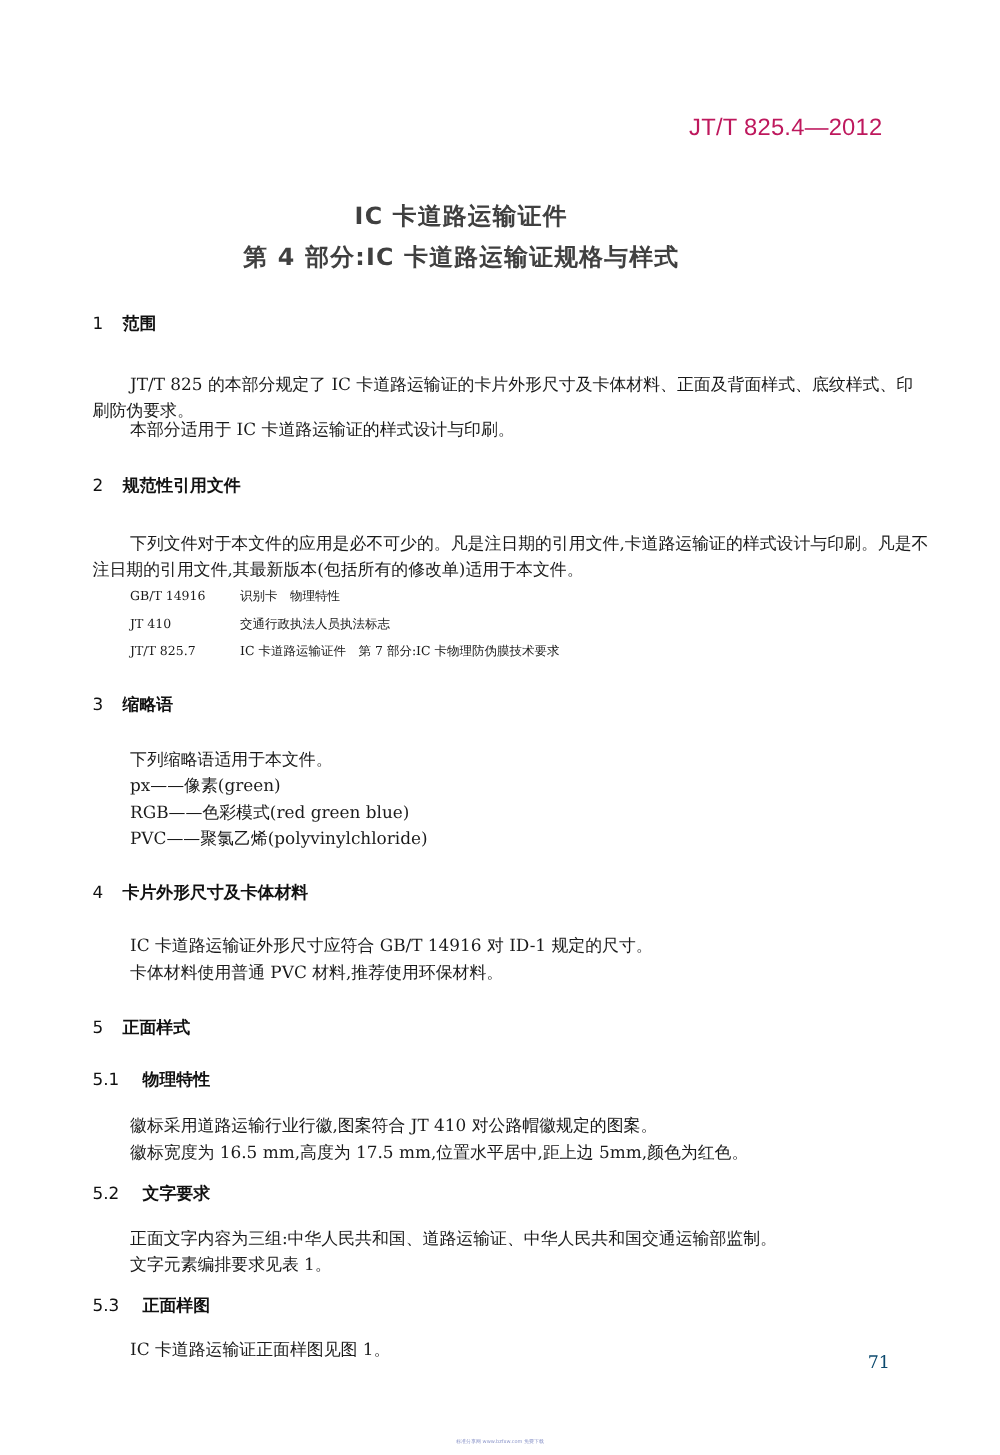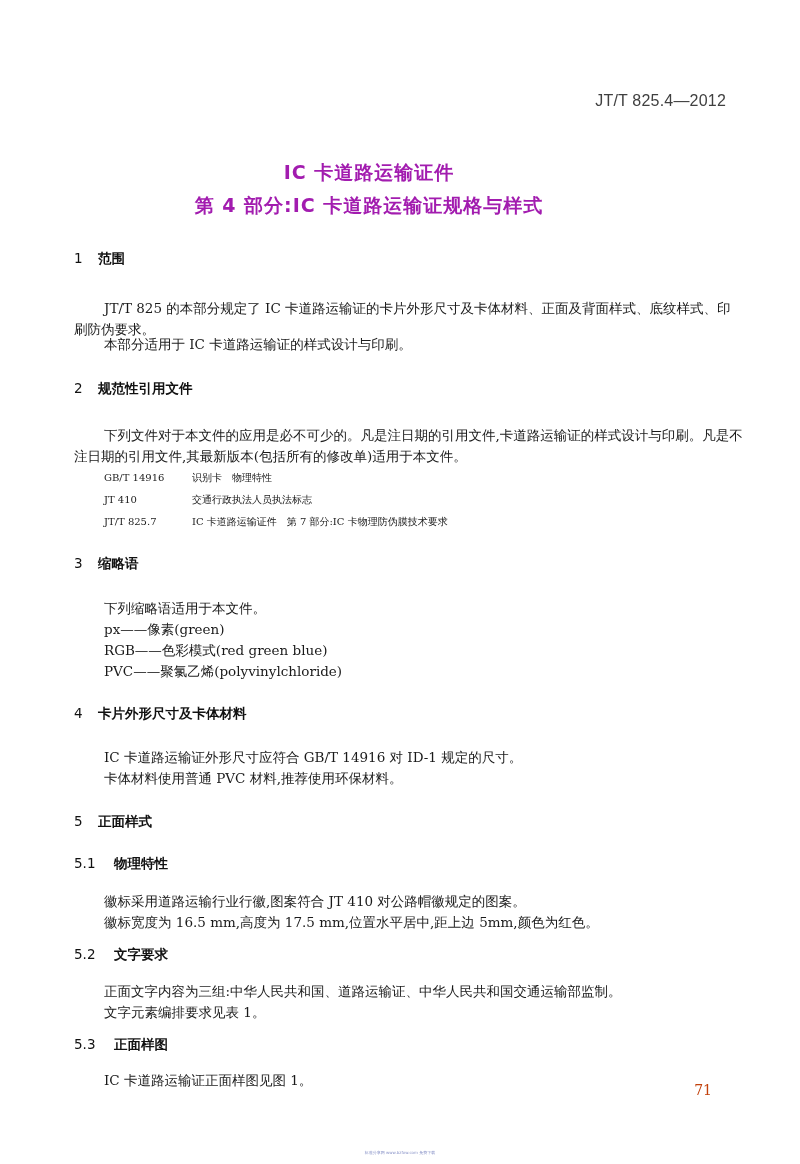--- a/index.html
+++ b/index.html
@@ -2,28 +2,28 @@
 <html><head>
   <meta charset="utf-8">
   <style>
     html, body { margin: 0; padding: 0; background: #ffffff; }
     body {
       width: 800px; height: 1164px; position: relative; overflow: hidden;
       font-family: "DejaVu Serif", "Liberation Serif", serif;
       color: #1a1a1a;
     }
     .std-code {
-      position: absolute; top: 92px; right: 74px;
+      position: absolute; top: 92px; right: 94px;
       font-family: "Liberation Sans", "DejaVu Sans", sans-serif;
-      font-size: 16px; letter-spacing: 0.2px; color: #404040;
+      font-size: 19px; letter-spacing: 0.2px; color: #be185d;
     }
     .title {
       position: absolute; left: 0; width: 738px; text-align: center;
       font-family: "DejaVu Sans", "Liberation Sans", sans-serif;
-      font-weight: bold; color: #a21caf; letter-spacing: 1px;
+      font-weight: bold; color: #404040; letter-spacing: 1px;
     }
     .title.line1 { top: 160px; font-size: 19px; }
     .title.line2 { top: 193px; font-size: 19px; }
     .h {
       position: absolute; left: 74px;
       font-family: "DejaVu Sans", "Liberation Sans", sans-serif;
       font-size: 13.5px; font-weight: bold; color: #111;
     }
     .h .num { display: inline-block; }
     .h .txt { display: inline-block; }
@@ -32,21 +32,21 @@
     .p {
       position: absolute; left: 74px; width: 670px;
       font-size: 13.5px; line-height: 21px; color: #1a1a1a;
     }
     .p.indent { left: 104px; width: 640px; }
     .p.para { text-indent: 30px; left: 74px; }
     .ref-row { position: absolute; left: 104px; font-size: 10px; line-height: 21px; }
     .ref-row .code { display: inline-block; width: 88px; }
     .page-num {
       position: absolute; top: 1082px; right: 88px;
-      font-size: 14px; color: #c2410c;
+      font-size: 14px; color: #0c4a6e;
     }
     .watermark {
       position: absolute; top: 1150px; left: 0; width: 800px; text-align: center;
       font-family: "DejaVu Sans", sans-serif; font-size: 4px; color: #8a94c8;
     }
   </style>
 </head>
 <body>
 
 <div class="std-code">JT/T 825.4—2012</div>

